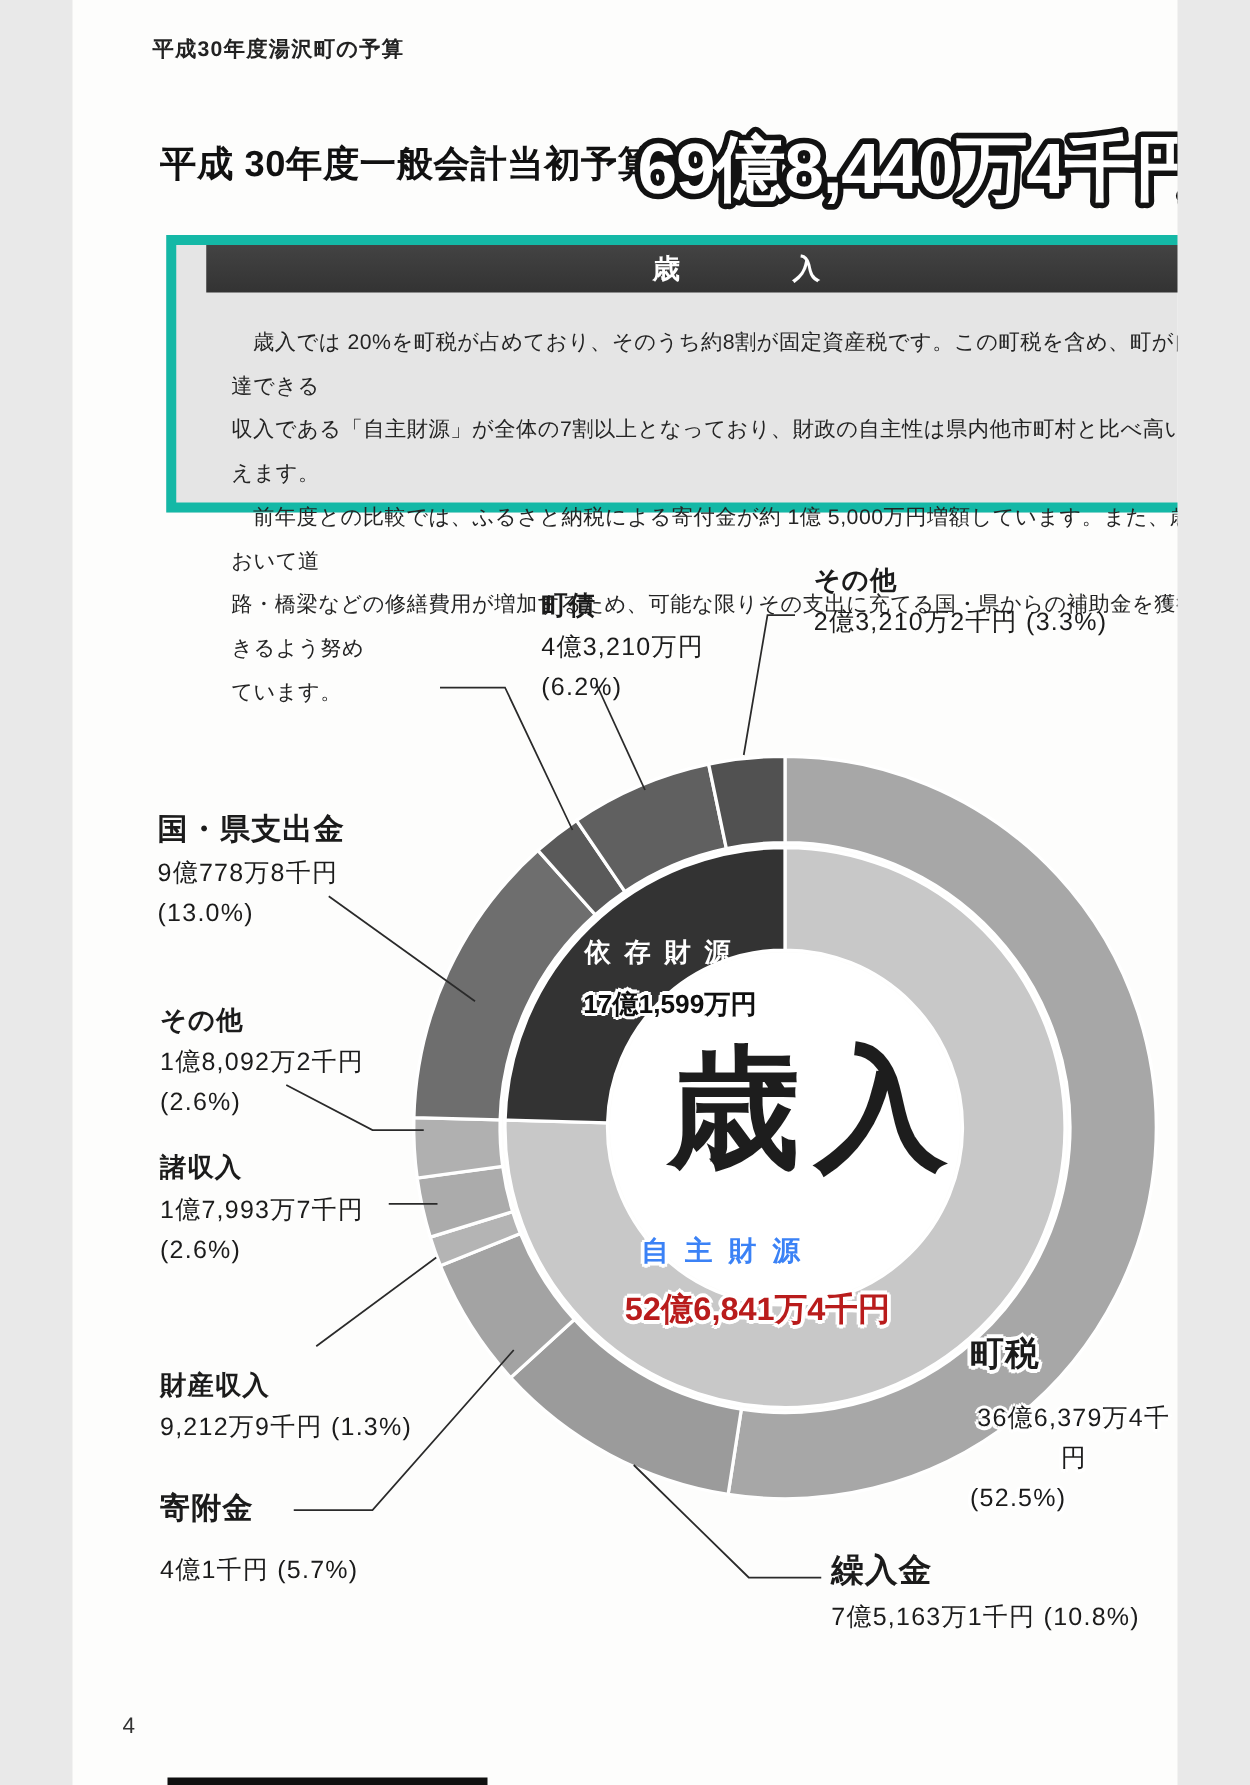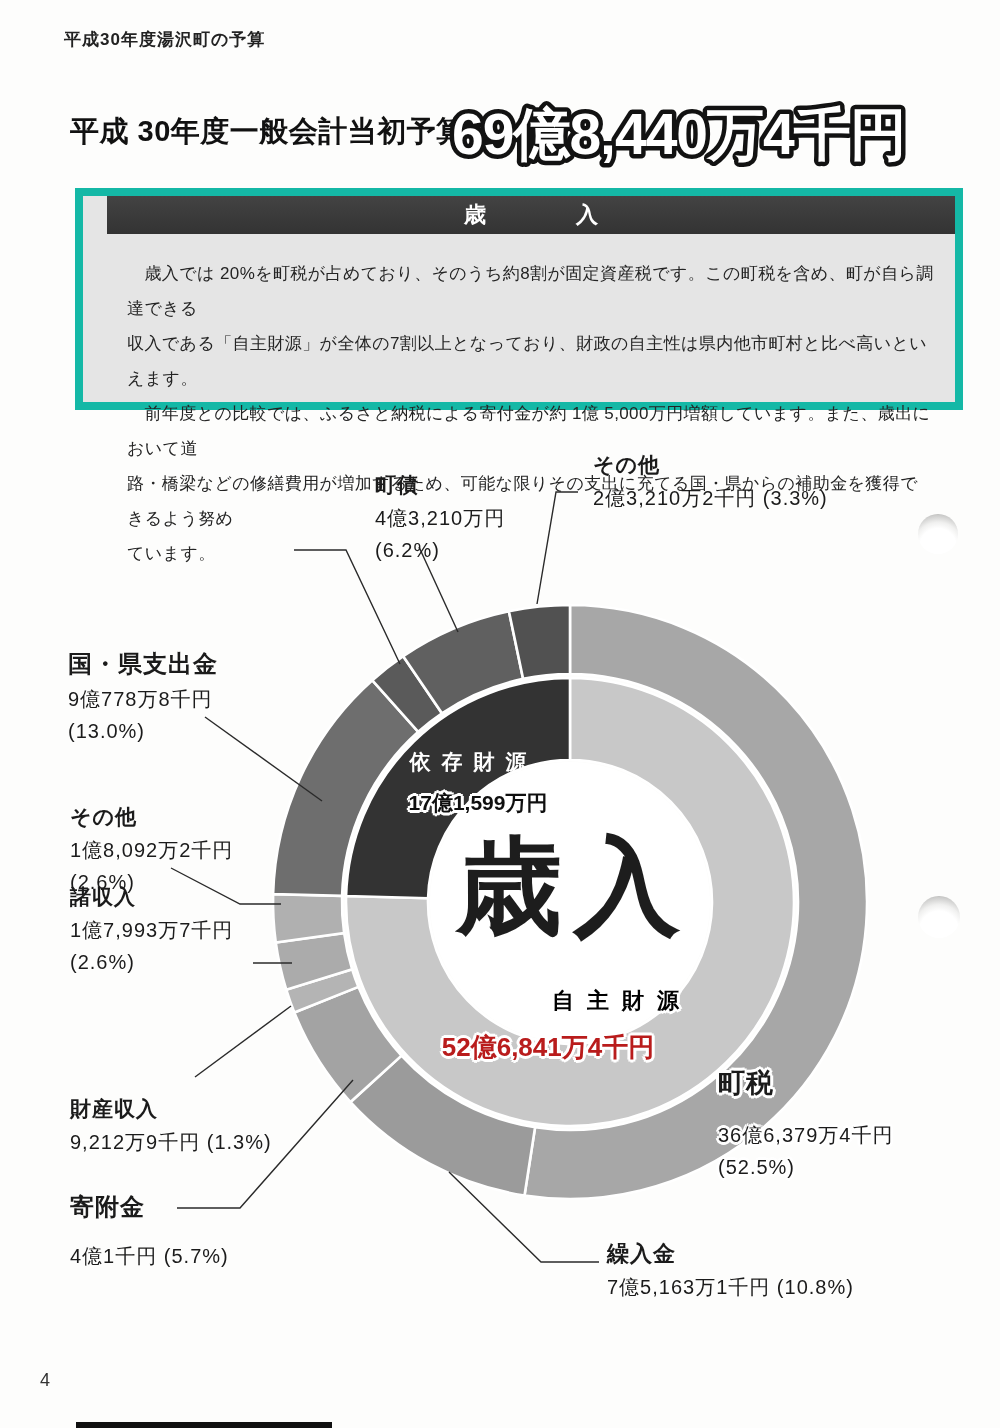--- a/index.html
+++ b/index.html
@@ -1,17 +1,17 @@
 <!DOCTYPE html>
 <html><head>
 <meta charset="utf-8">
 <style>
   html,body{margin:0;padding:0;background:#e9e9e9;}
   #page{
-    position:relative;width:1000px;height:1428px;margin:0 auto;
+    position:relative;width:884px;height:1428px;margin:0 auto;
     background:#fdfdfc;overflow:hidden;
     font-family:"Liberation Sans","DejaVu Sans",sans-serif;color:#1a1a1a;
   }
   .abs{position:absolute;}
   
   .header-note{left:64px;top:28px;font-size:17px;font-weight:700;letter-spacing:1px;color:#222;}
   .main-title{left:70px;top:112px;font-size:29px;font-weight:900;letter-spacing:0.5px;color:#111;}
   .amount-svg{left:448px;top:94px;}
   
   .section-box{left:75px;top:188px;width:848px;height:206px;border:8px solid #14b8a6;background:#e5e5e5;padding-left:24px;}
@@ -24,35 +24,35 @@
     padding:22px 20px 10px 20px;font-size:17px;line-height:2.06;color:#242424;
     letter-spacing:0.4px;white-space:pre-line;
   }
   
   .donut-wrap{left:250px;top:582px;width:640px;height:640px;}
   .leader-lines{left:0;top:0;width:1000px;height:1428px;pointer-events:none;}
   
   .callout{line-height:1.6;color:#1b1b1b;}
   .c-name{font-weight:700;font-size:21px;letter-spacing:1px;}
   .c-name.md{font-size:24px;}
-  .c-name.lg{font-size:22px;}
+  .c-name.lg{font-size:26px;}
   .c-name.xl{font-size:27px;}
   .c-val{font-size:20px;font-weight:500;letter-spacing:1px;}
   .halo, .halo .c-name, .halo .c-val{
     text-shadow:-2px -2px 0 #fff,2px -2px 0 #fff,-2px 2px 0 #fff,2px 2px 0 #fff,
                  0 3px 0 #fff,0 -3px 0 #fff,3px 0 0 #fff,-3px 0 0 #fff;
   }
   .gap-top{margin-top:14px;text-align:center;}
   
   .lbl-izon{left:368px;top:748px;width:200px;text-align:center;color:#ffffff;
     font-size:21px;font-weight:700;letter-spacing:11px;text-indent:11px;}
   .lbl-izon-amt{left:372px;top:789px;width:212px;text-align:center;font-size:21px;font-weight:700;color:#0f0f0f;}
-  .lbl-sainyu{left:418px;top:816px;width:300px;text-align:center;
+  .lbl-sainyu{left:438px;top:816px;width:300px;text-align:center;
     font-size:106px;font-weight:900;letter-spacing:12px;text-indent:12px;color:#1d1d1d;}
-  .lbl-jishu{left:442px;top:986px;width:250px;text-align:right;color:#000000;
+  .lbl-jishu{left:442px;top:986px;width:250px;text-align:left;color:#3b82f6;
     font-size:22px;font-weight:700;letter-spacing:13px;text-indent:13px;}
   .lbl-jishu-amt{left:398px;top:1030px;width:300px;text-align:center;font-size:26px;font-weight:700;color:#b91c1c;}
   
   .page-number{left:40px;top:1370px;font-size:18px;color:#333;}
   .binder-hole{width:40px;height:40px;border-radius:50%;
     background:radial-gradient(circle at 50% 82%, #ffffff 48%, #f0f0ef 64%, #cccccb 82%, #8b8b89 97%);
     filter:blur(0.4px);}
   .hole-1{left:918px;top:514px;}
   .hole-2{left:918px;top:896px;width:42px;height:42px;}
   .scan-bar{left:76px;top:1422px;width:256px;height:6px;background:#101010;}
@@ -138,21 +138,21 @@
     <div class="c-val">9億778万8千円</div>
     <div class="c-val">(13.0%)</div>
   </div>
 
   <div class="abs callout" style="left:70px;top:800px;">
     <div class="c-name">その他</div>
     <div class="c-val">1億8,092万2千円</div>
     <div class="c-val">(2.6%)</div>
   </div>
 
-  <div class="abs callout" style="left:70px;top:880px;">
+  <div class="abs callout" style="left:70px;top:918px;">
     <div class="c-name">諸収入</div>
     <div class="c-val">1億7,993万7千円</div>
     <div class="c-val">(2.6%)</div>
   </div>
 
   <div class="abs callout" style="left:70px;top:1092px;">
     <div class="c-name">財産収入</div>
     <div class="c-val">
       <span>9,212万9千円</span>
       <span>(1.3%)</span>

